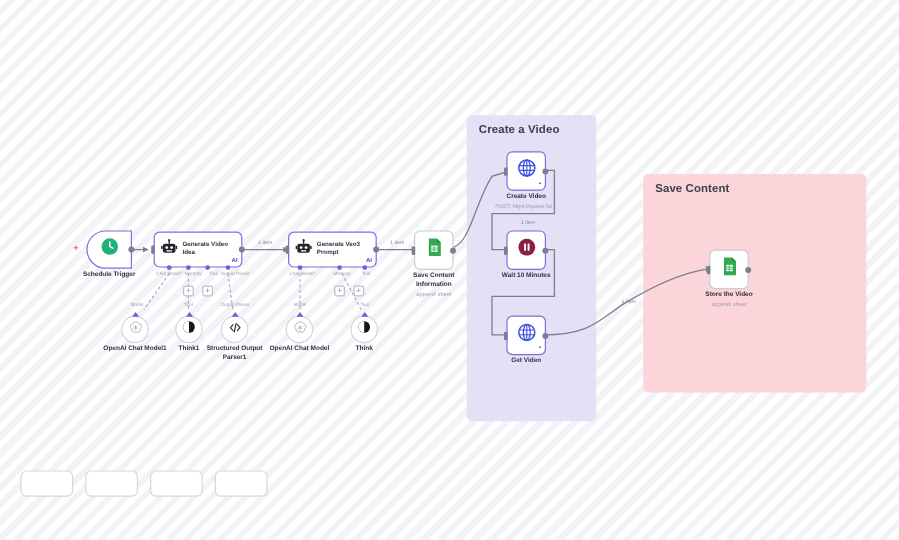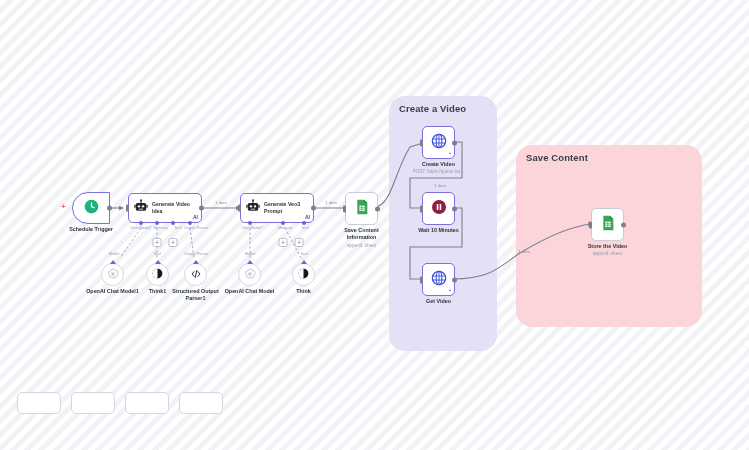--- a/index.html
+++ b/index.html
@@ -16,41 +16,41 @@
       135deg,
       #ffffff 0px, #ffffff 5px,
       #f2f3f7 5px, #f2f3f7 10px
     );
     overflow: hidden;
   }
 
   
   .group {
     position: absolute;
-    border-radius: 16px;
+    border-radius: 4px;
   }
   .group-title {
     position: absolute;
     top: 7px; left: 10px;
     font-size: 9.5px;
     font-weight: 700;
     color: #3a3f48;
     letter-spacing: 0.1px;
     white-space: nowrap;
   }
   #group-input {
     left: 57px; top: 147px; width: 285px; height: 177px;
     background: #dce8f5;
   }
   #group-create-video {
     left: 389px; top: 96px; width: 108px; height: 255px;
     background: #e5e0f5;
   }
   #group-save-content {
-    left: 516px; top: 145px; width: 186px; height: 182px;
+    left: 536px; top: 145px; width: 186px; height: 182px;
     background: #fbd5da;
     padding-left: 36px;
   }
 
   
   #edges { position: absolute; inset: 0; width: 749px; height: 450px; pointer-events: none; }
 
   
   .node {
     position: absolute;

